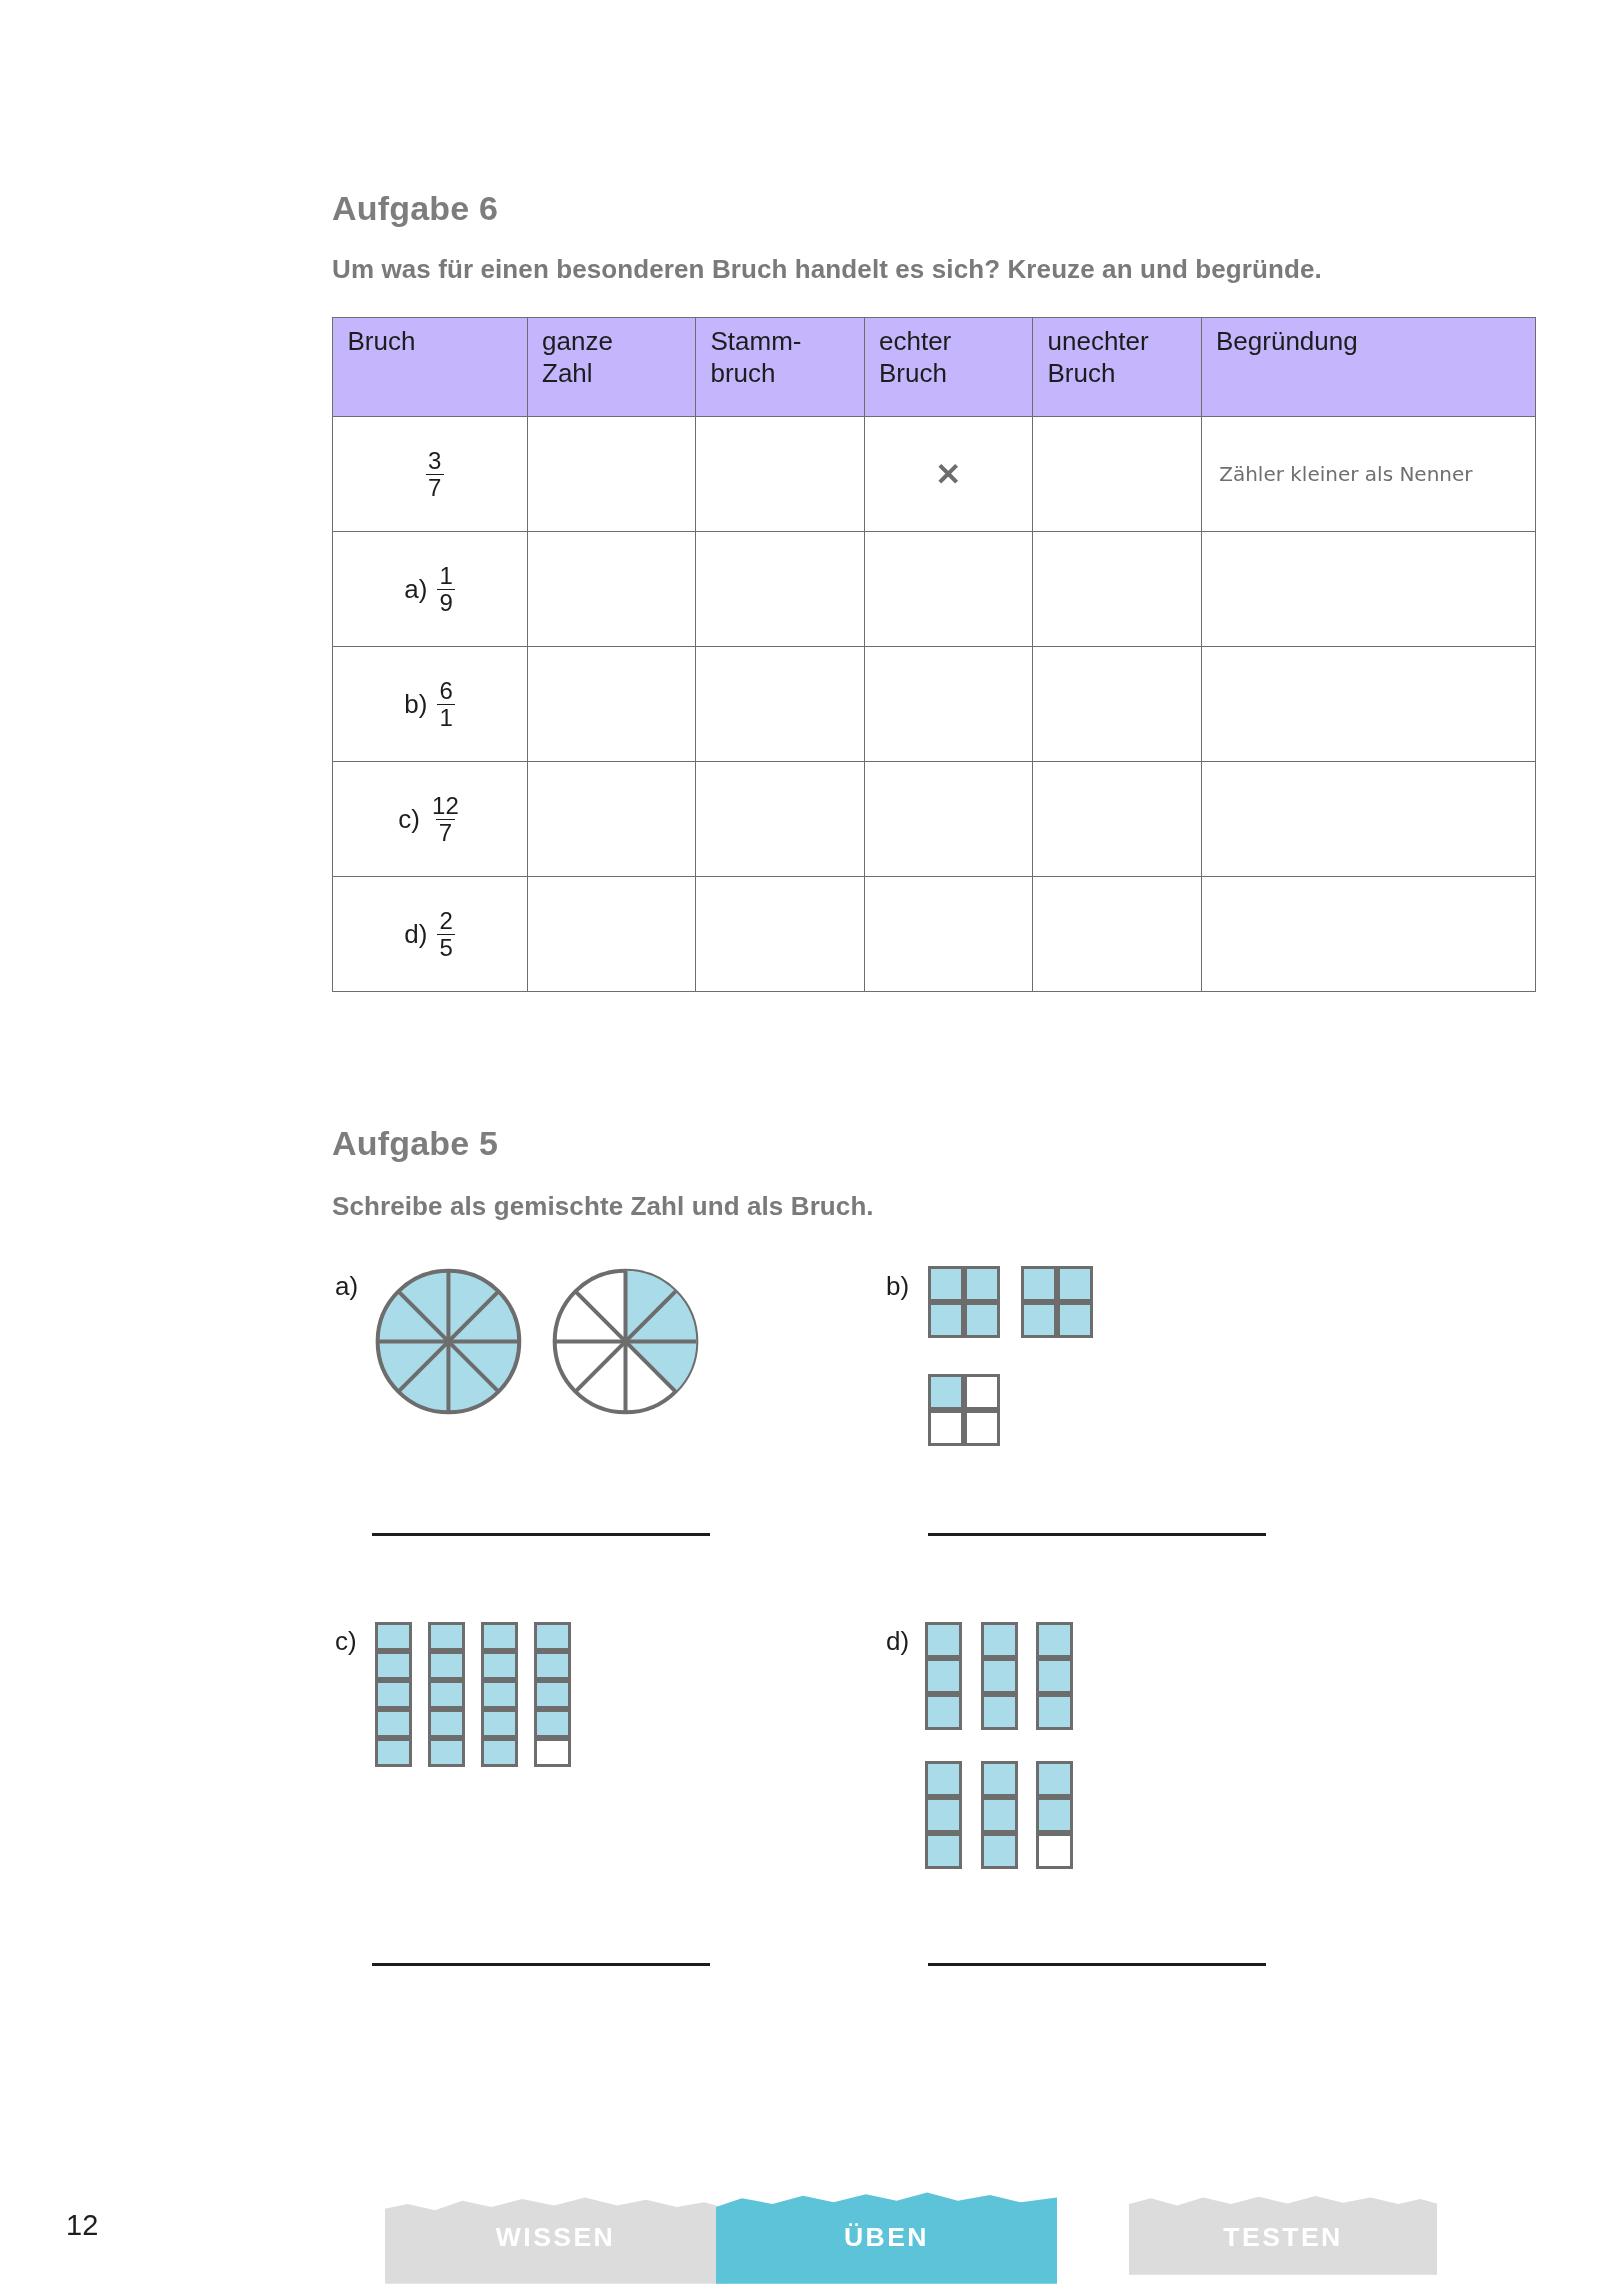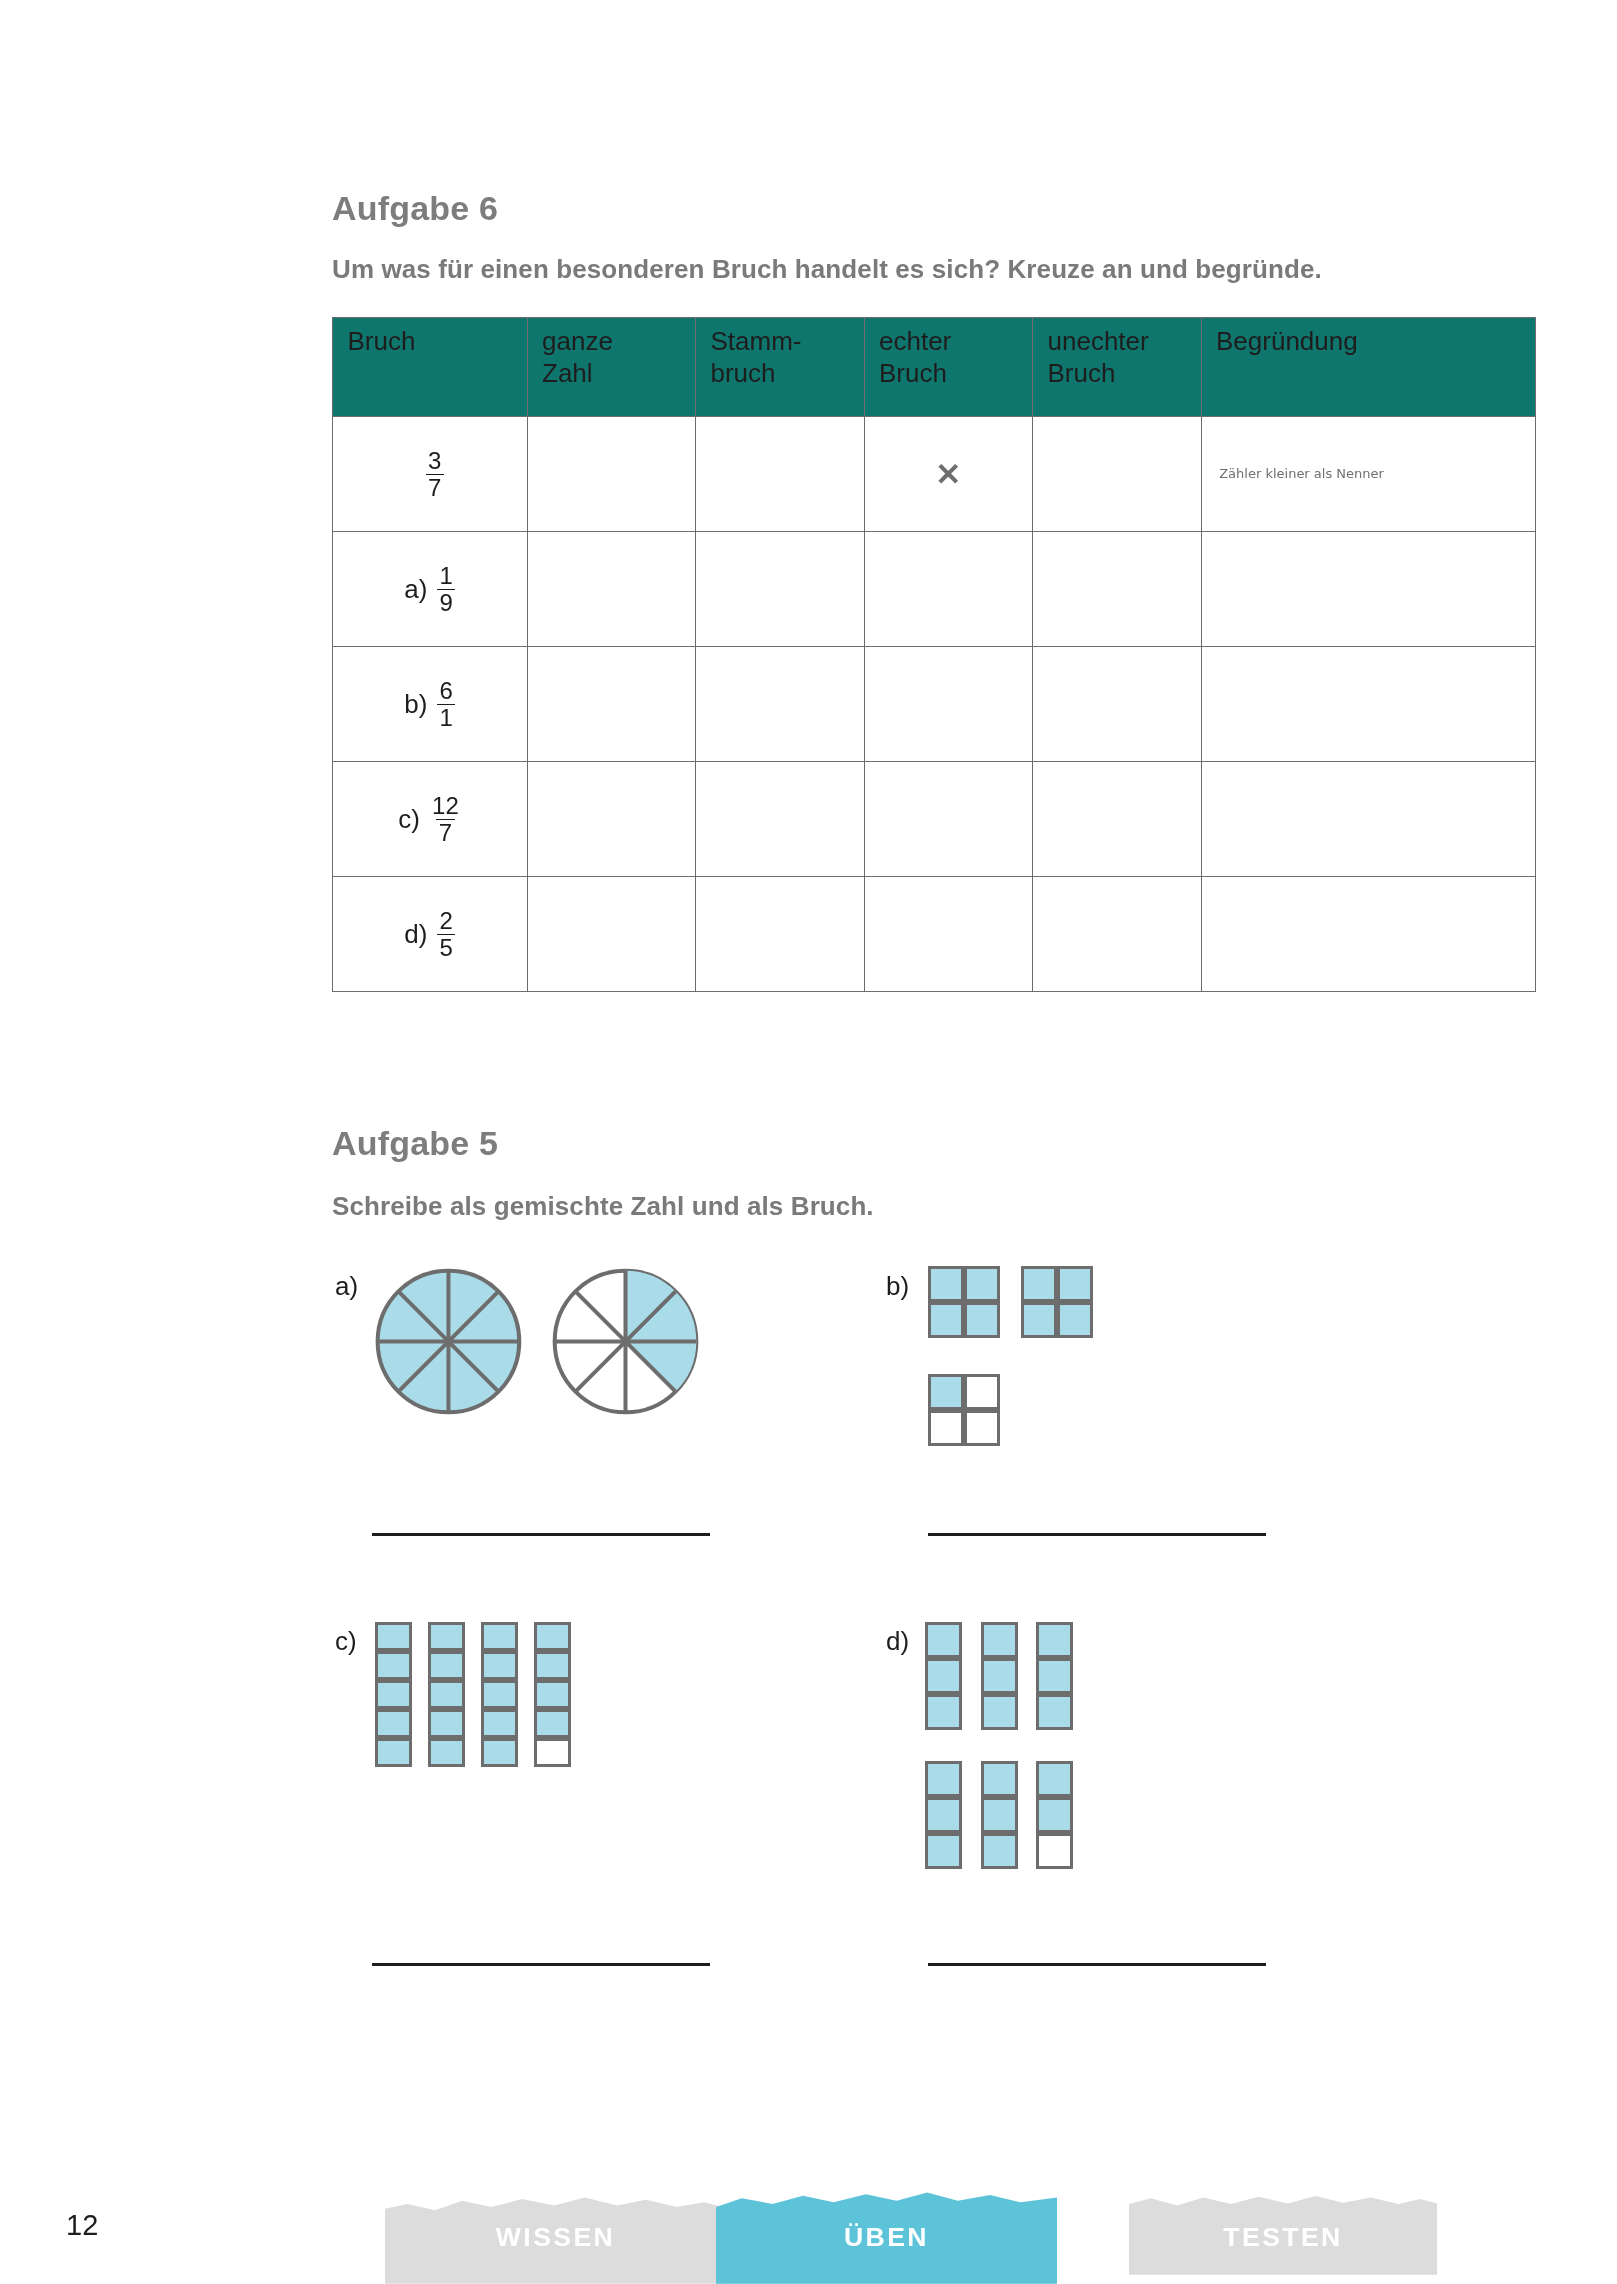--- a/index.html
+++ b/index.html
@@ -45,21 +45,21 @@
     width: 1110px;
     border-collapse: collapse;
     table-layout: fixed;
   }
   .frac-table td, .frac-table th {
     border: 1.6px solid #6d6d6d;
     padding: 0;
     vertical-align: middle;
   }
   .frac-table thead th {
-    background: #0f766e;
+    background: #c4b5fd;
     height: 82px;
     text-align: left;
     font-weight: normal;
     font-size: 26px;
     color: #1d1d1d;
     padding: 8px 0 8px 14.5px;
     vertical-align: top;
     line-height: 1.23;
   }
   .frac-table tbody td {
@@ -98,21 +98,21 @@
   .xmark {
     display: flex;
     align-items: center;
     justify-content: center;
     font-size: 31px;
     color: #6d6d6d;
     font-weight: bold;
   }
   .reason {
     font-family: "DejaVu Sans", sans-serif;
-    font-size: 13px;
+    font-size: 20px;
     color: #6f6f6f;
     padding: 0 17.7px;
     line-height: 1.55;
   }
 
   
   .fig-block { position: absolute; }
   .fig-label {
     position: absolute;
     font-size: 26px;

